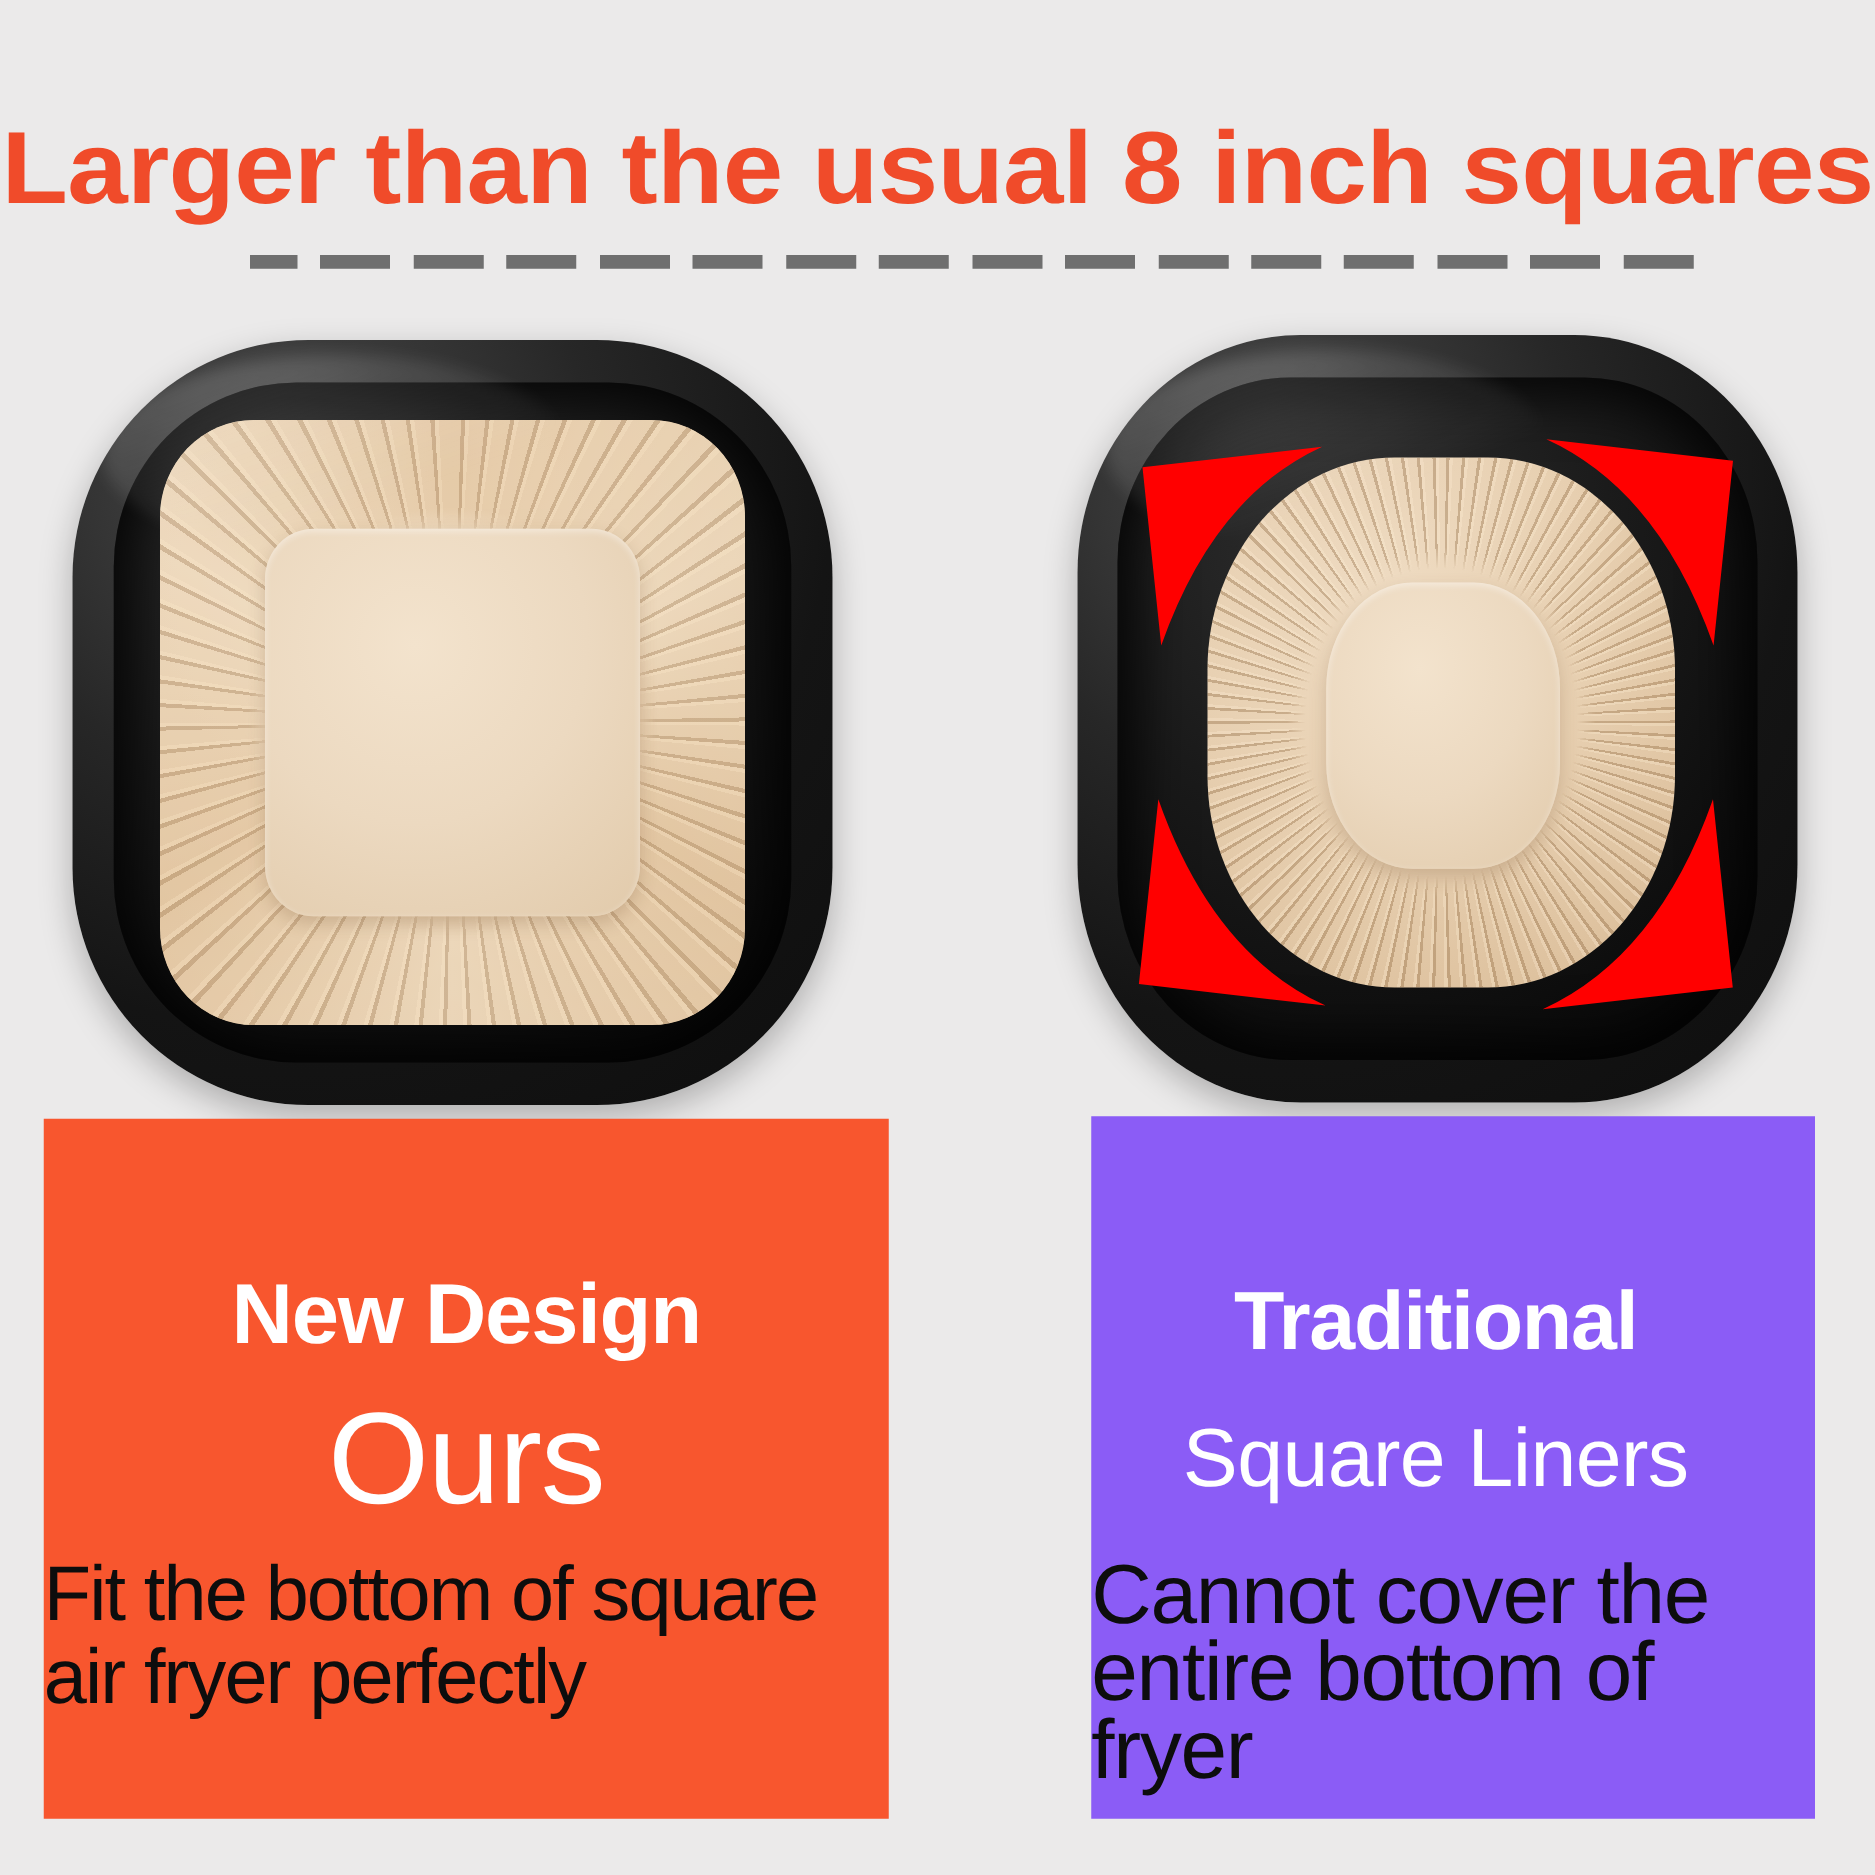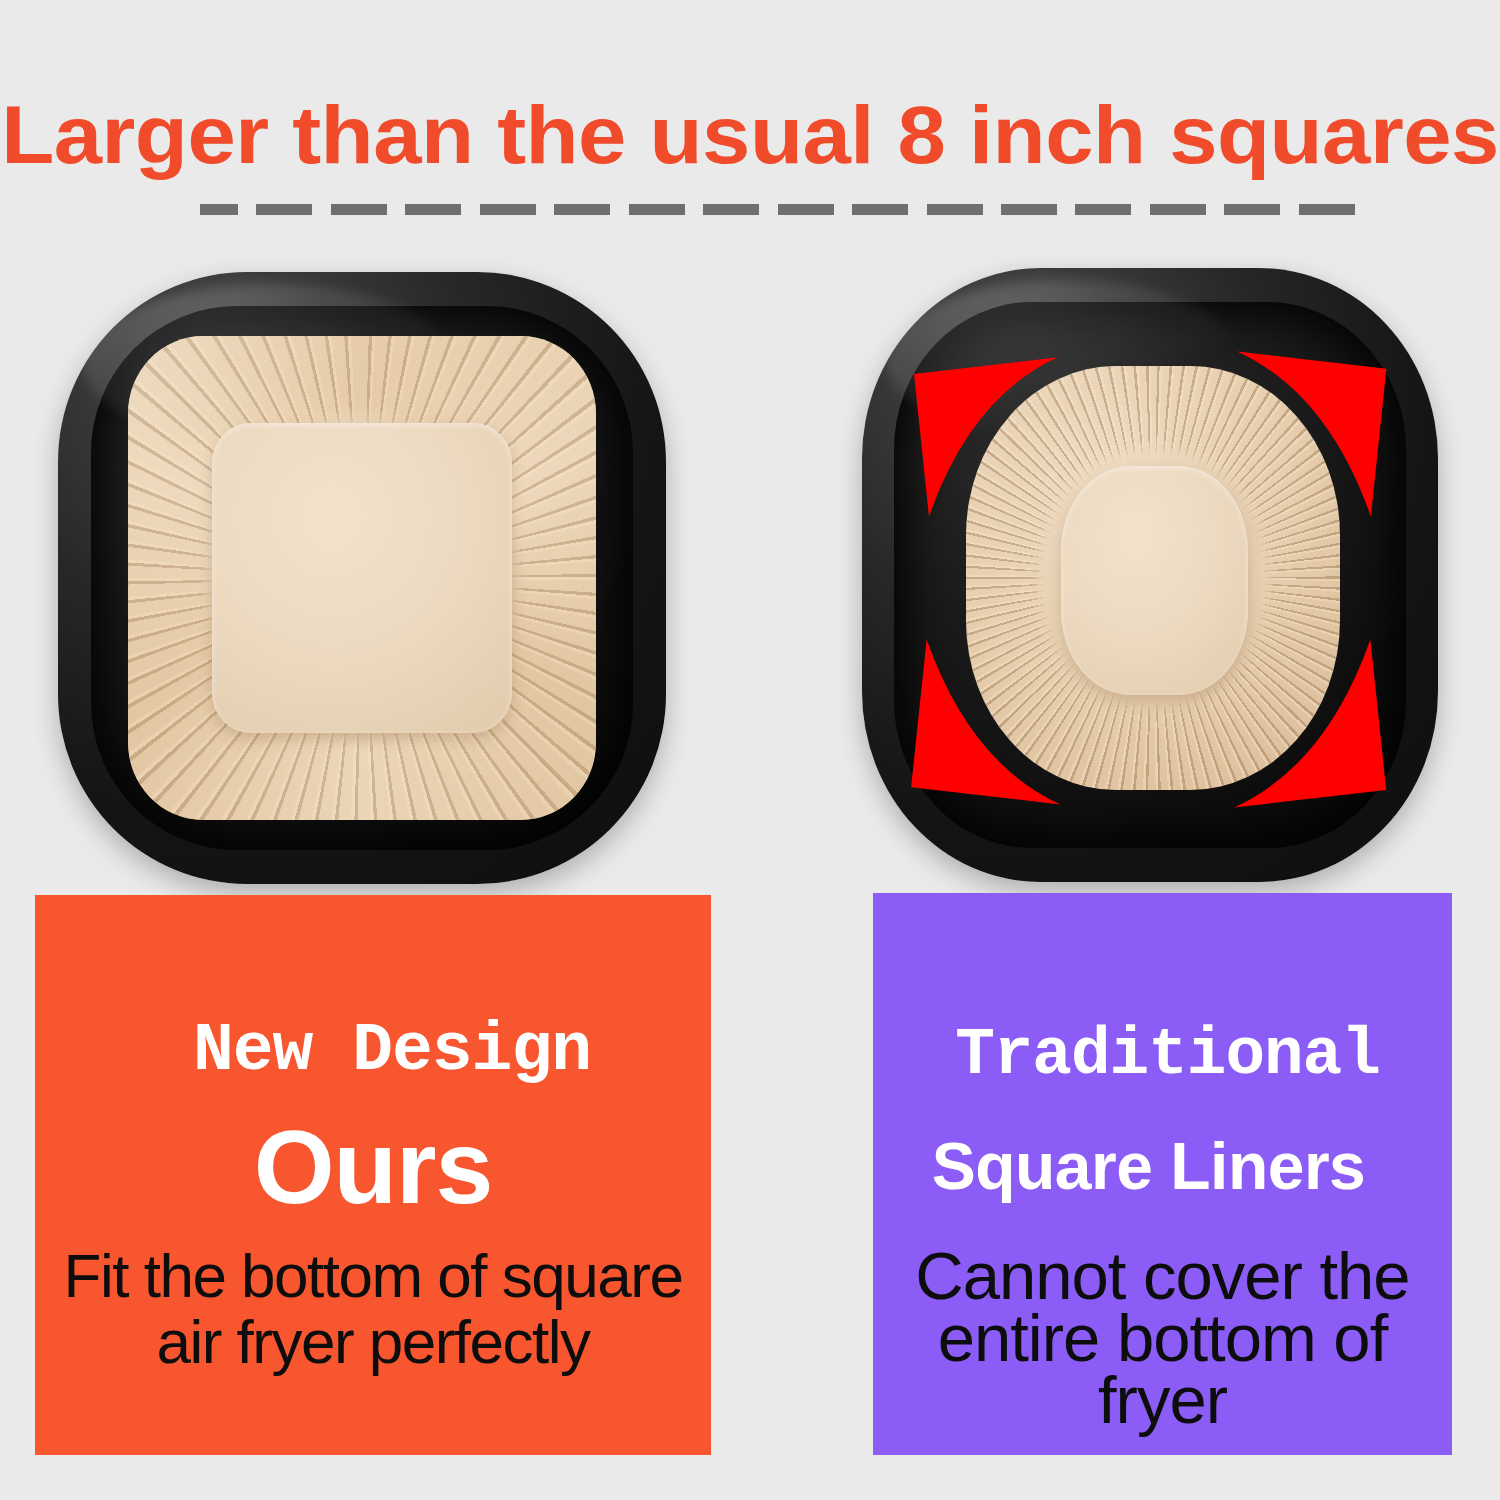--- a/index.html
+++ b/index.html
@@ -130,35 +130,34 @@
   #red-br{left:64%;top:60%;width:27.5%;height:28.5%;transform:scale(-1,-1);}
 
   
   .panel{position:absolute;}
   #panel-ours{left:35px;top:895px;width:676px;height:560px;background:#f8562e;}
   #panel-trad{left:873px;top:893px;width:579px;height:562px;background:#8b5cf6;}
 
   .panel .kicker{
     position:absolute;left:0;width:100%;
     text-align:center;color:#ffffff;
-    font-family:Liberation Mono, monospace;
+    font-family:Liberation Sans, sans-serif;
     font-weight:bold;
     white-space:nowrap;
-    margin-left:19px;
   }
   .panel .brand{
     position:absolute;left:0;width:100%;
     text-align:center;color:#ffffff;
     font-family:"Liberation Sans Narrow","Liberation Sans",sans-serif;
-    font-weight:bold;
+    font-weight:normal;
     white-space:nowrap;
   }
   .panel .desc{
     position:absolute;left:0;width:100%;
-    text-align:center;color:#0d0d0d;
+    text-align:left;color:#0d0d0d;
     font-family:"Liberation Sans Narrow","Liberation Sans",sans-serif;
     font-weight:normal;
     white-space:pre-line;
   }
   
   #panel-ours .kicker{top:120px;font-size:68px;line-height:72px;letter-spacing:-1px;}
   #panel-ours .brand {top:218px;font-size:104px;line-height:108px;letter-spacing:-1px;}
   #panel-ours .desc  {top:348px;font-size:62px;line-height:66px;letter-spacing:-1.5px;}
 
   #panel-trad .kicker{top:128px;font-size:66px;line-height:70px;letter-spacing:-1px;transform:translateX(-14px);}

